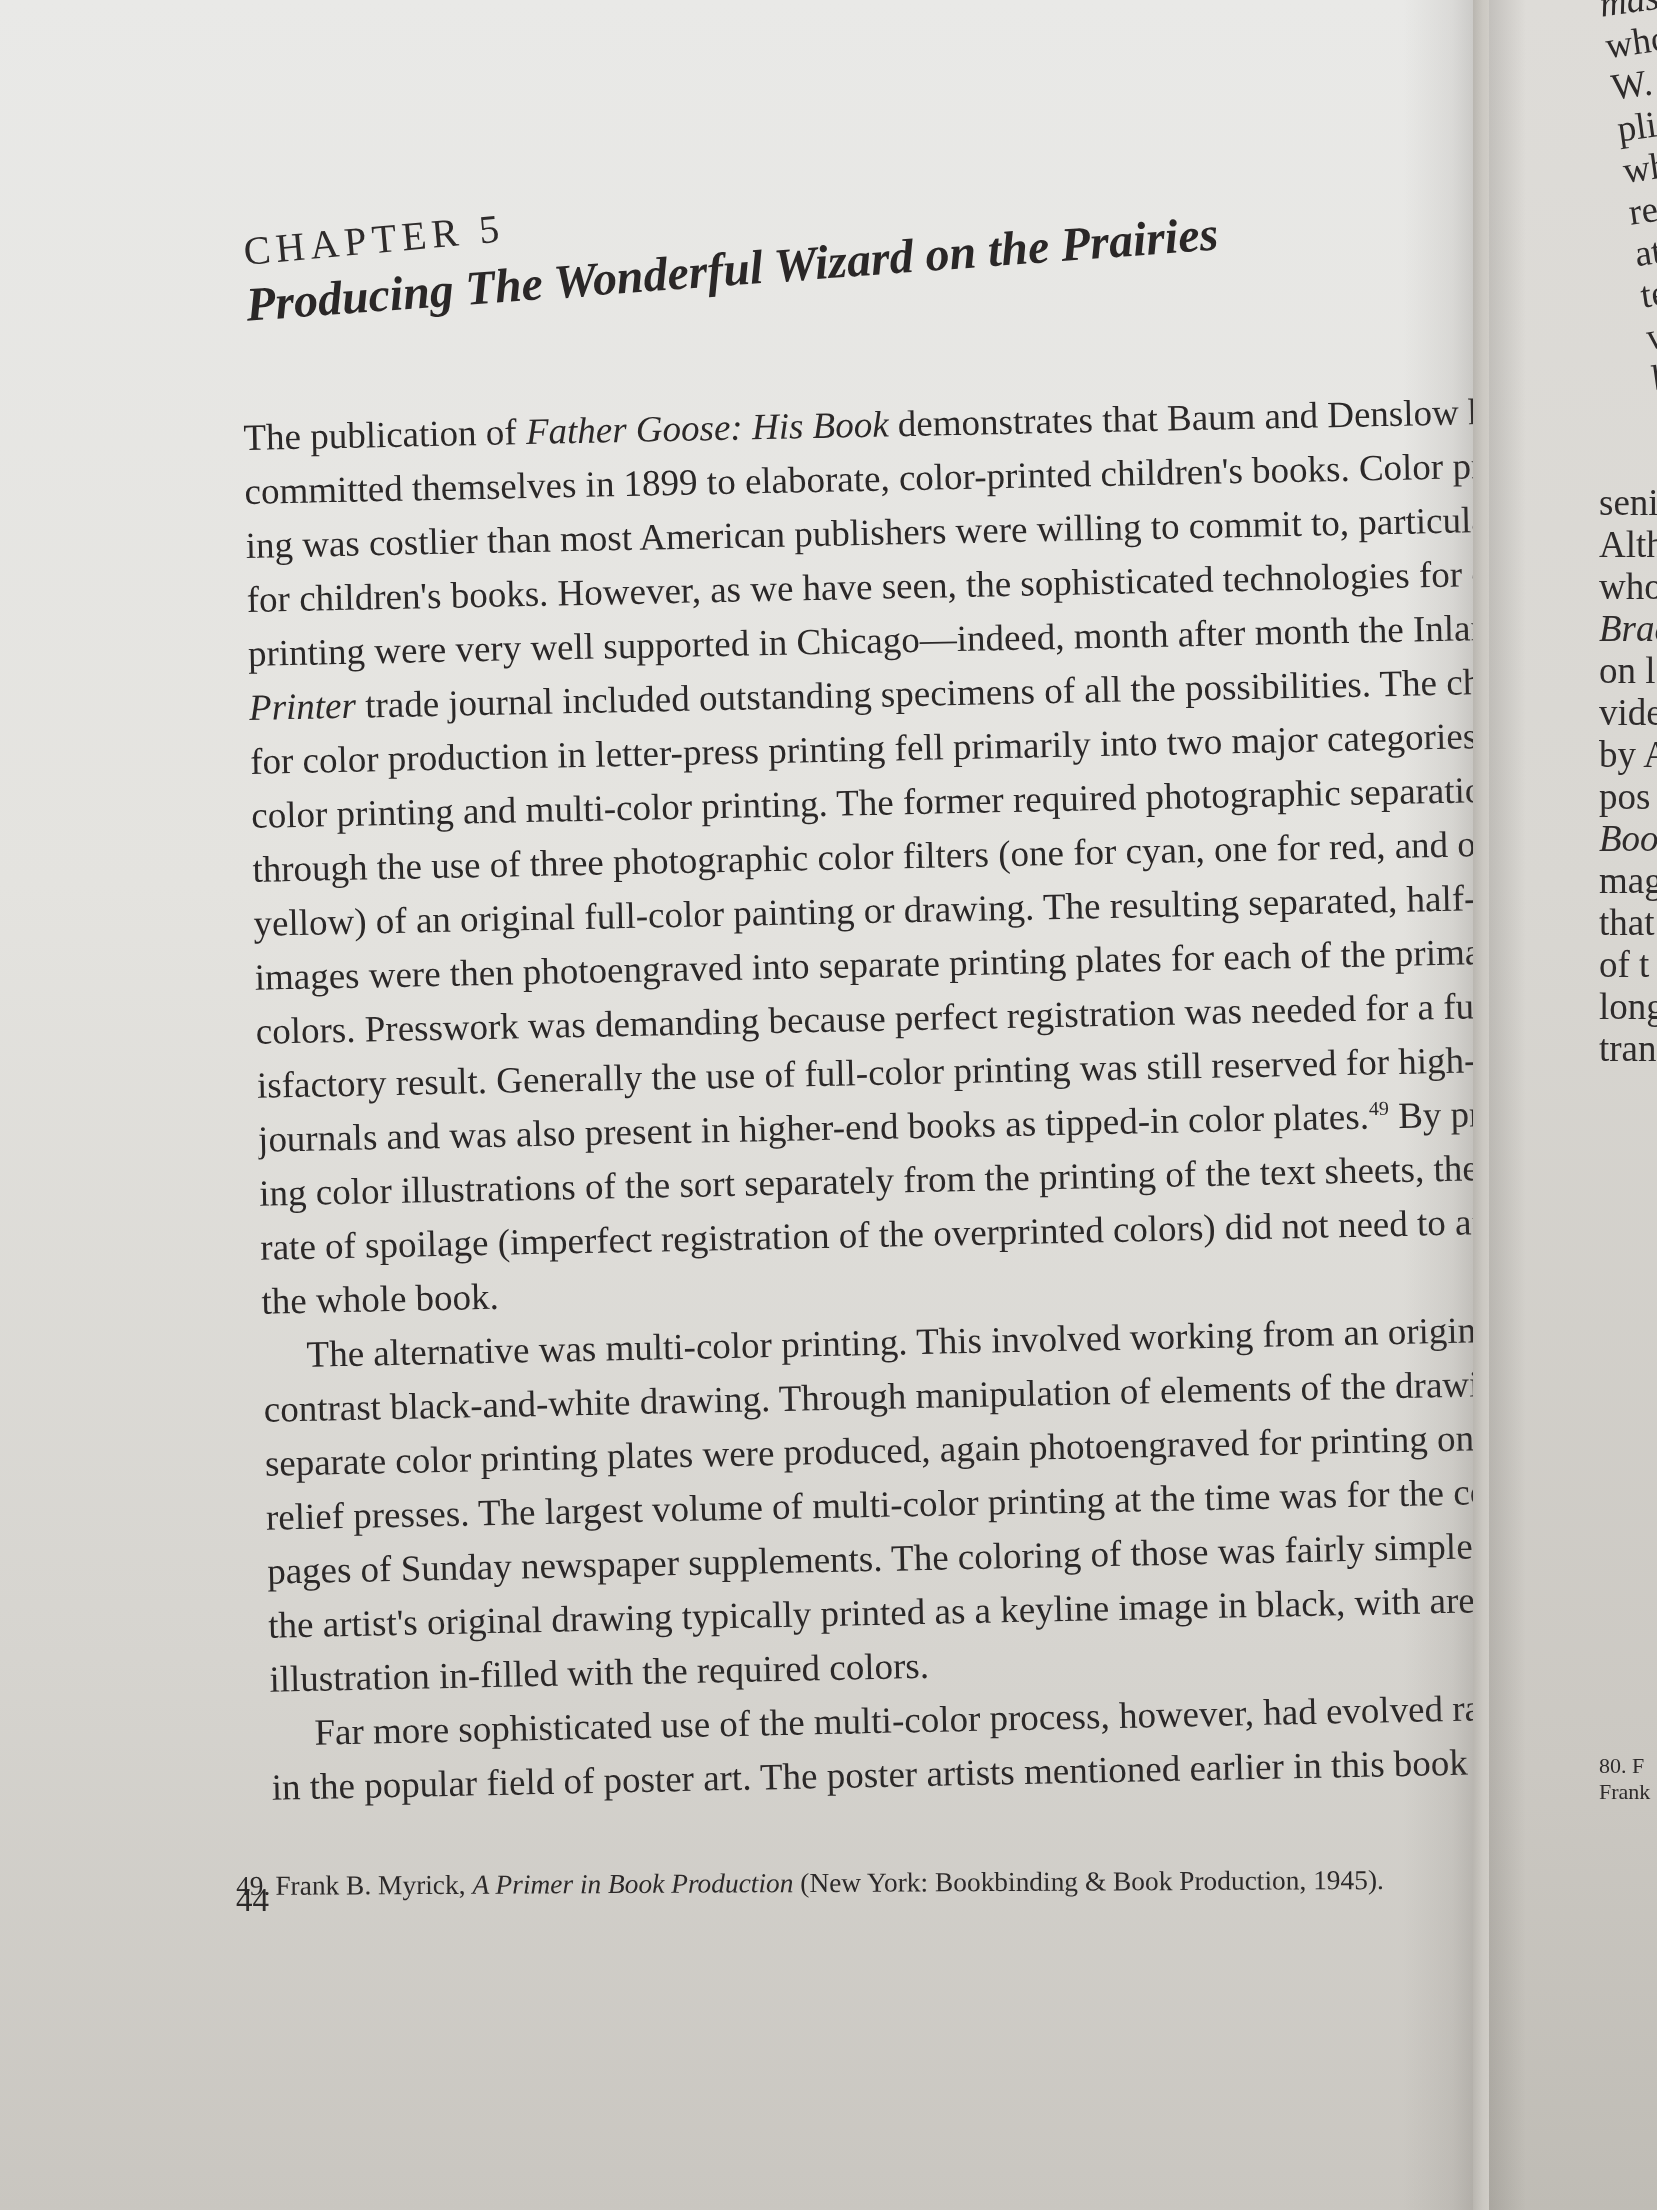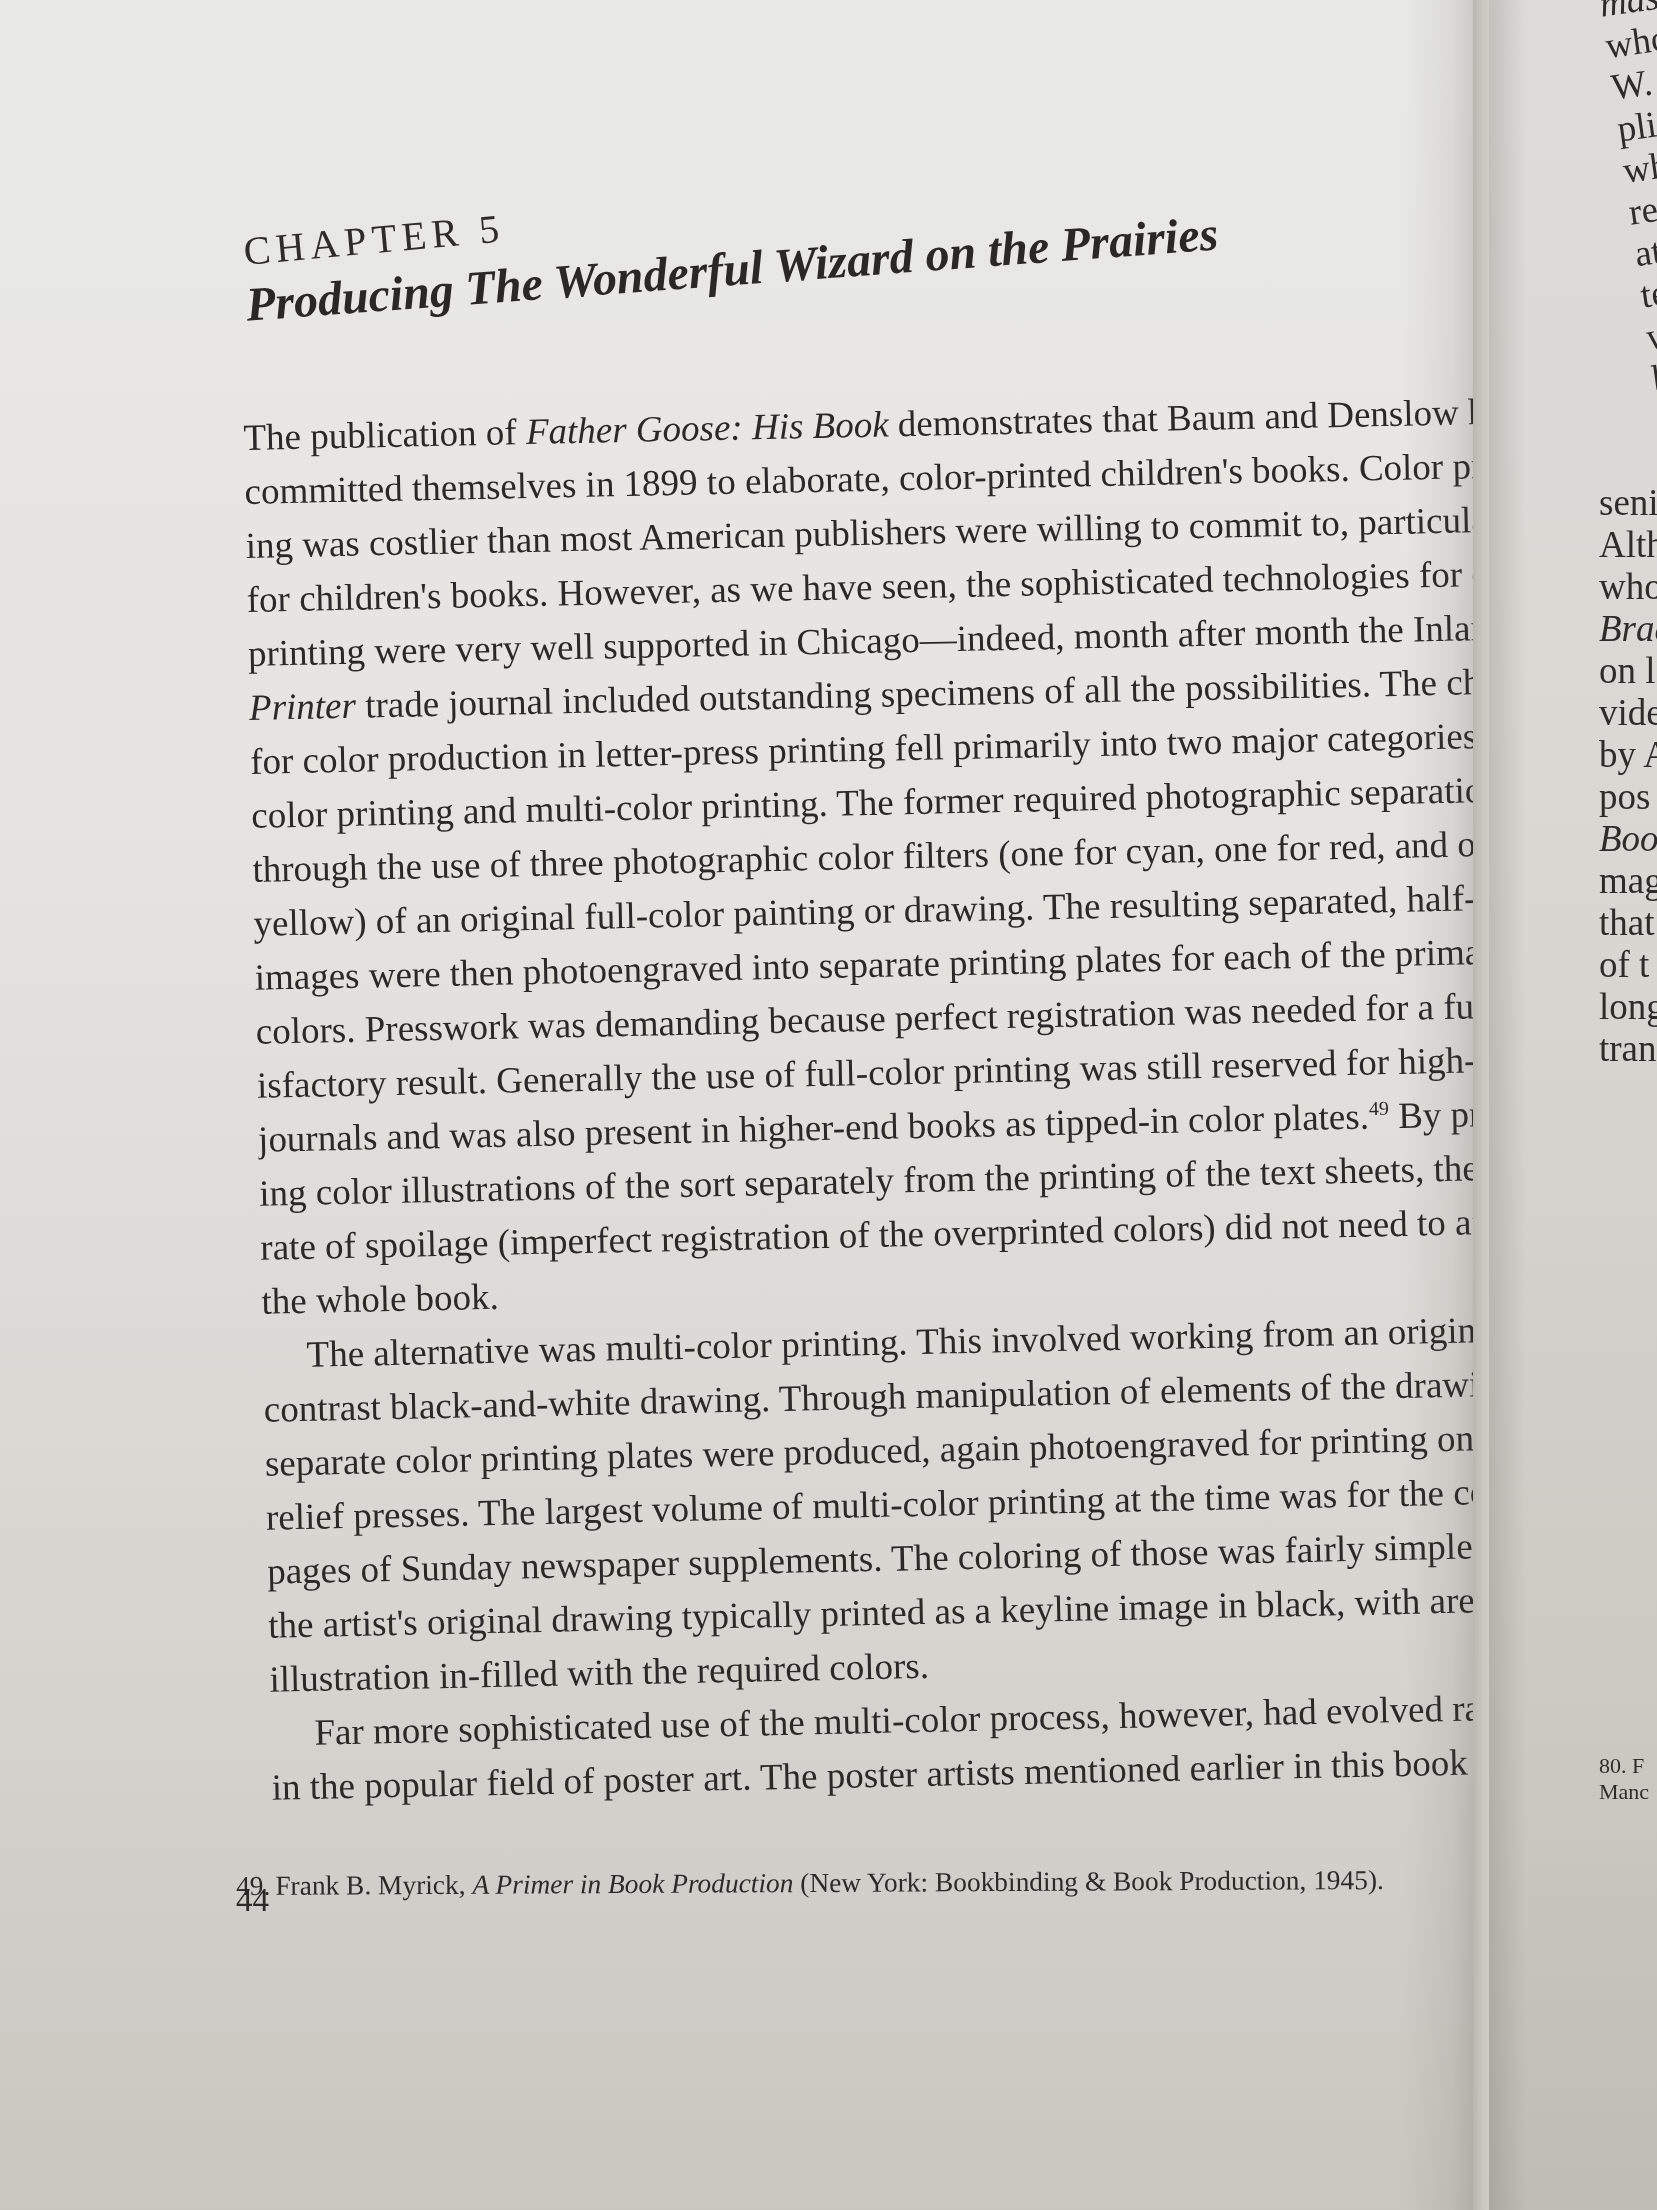--- a/index.html
+++ b/index.html
@@ -245,16 +245,16 @@
       <span class="rl">pos</span>
       <span class="rl italic">Boo</span>
       <span class="rl">mag</span>
       <span class="rl">that</span>
       <span class="rl">of t</span>
       <span class="rl">long</span>
       <span class="rl">tran</span>
     </div>
   <div class="right-footnote" id="right-fn">
       <span>80.  F</span>
-      <span>Manc</span>
+      <span>Frank</span>
     </div>
 </div>
 
 
 </body></html>

